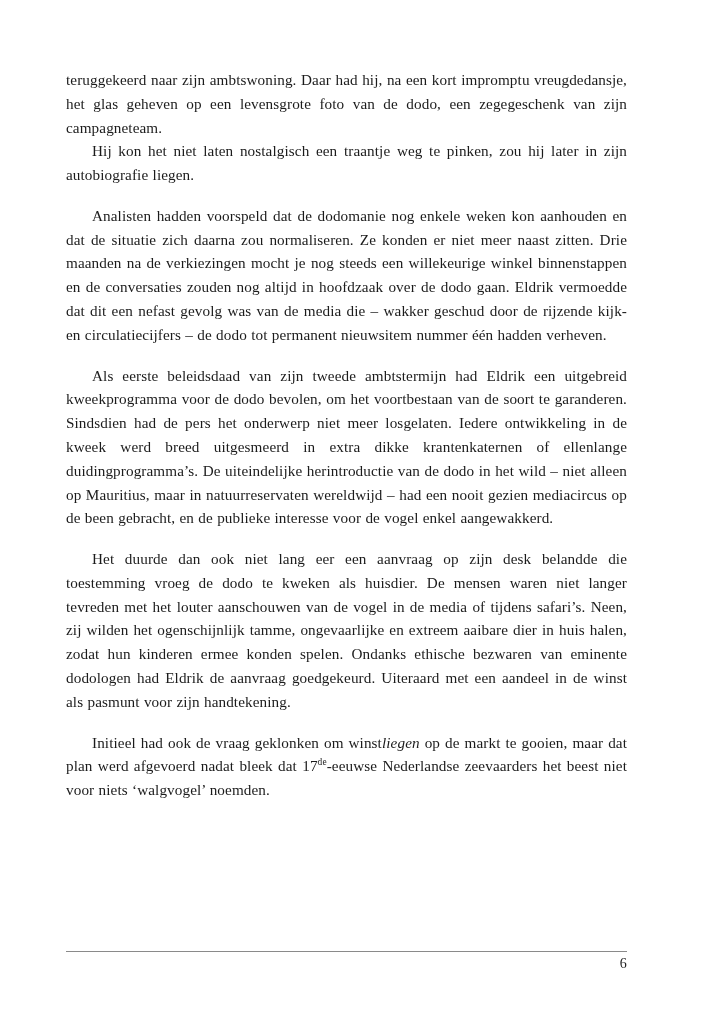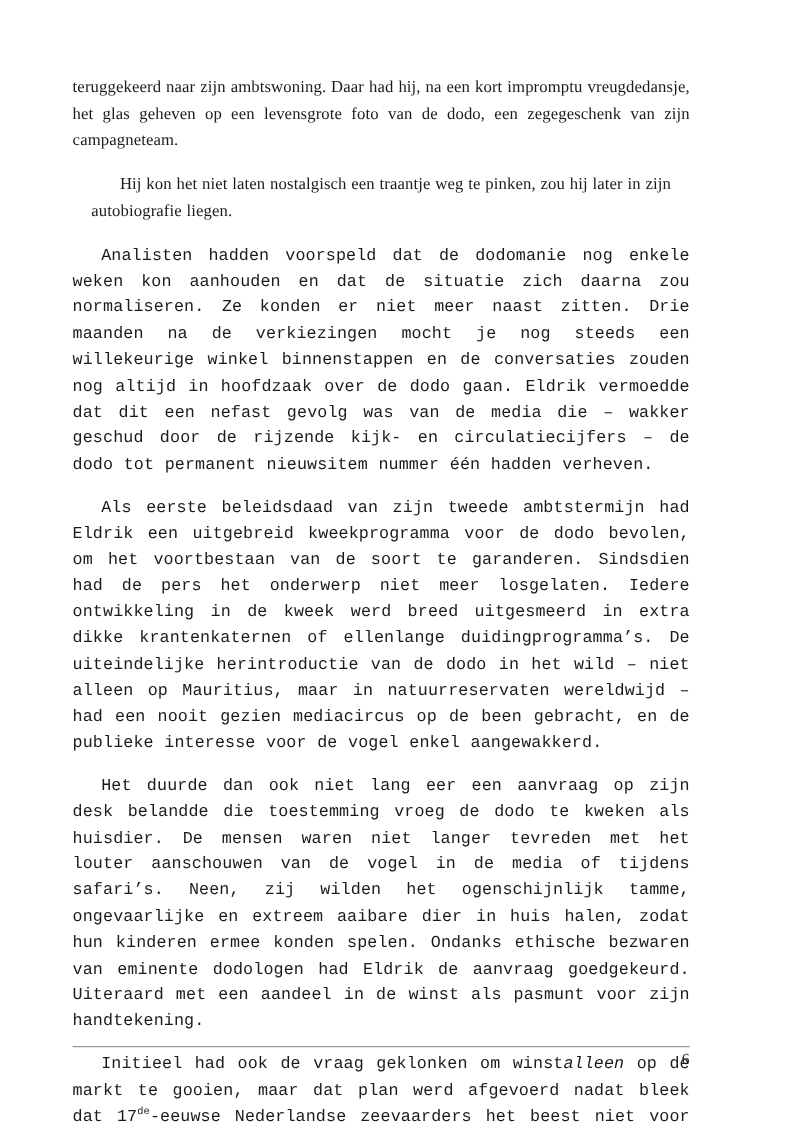--- a/index.html
+++ b/index.html
@@ -30,27 +30,26 @@
     text-align: justify;
     text-justify: inter-word;
     letter-spacing: 0.1px;
     word-spacing: 0.4px;
   }
   p.para {
     margin: 0;
     text-indent: 0;
   }
   p.indent {
-    margin: 17px;
+    margin: 0;
     text-indent: 26px;
   }
   p.spaced {
-    margin-top: 3px;
+    margin-top: 17px;
     text-indent: 26px;
-    font-family: Liberation Mono, monospace;
   }
   .italic {
     font-style: italic;
   }
   sup.ordinal {
     font-size: 0.62em;
     vertical-align: super;
     line-height: 0;
   }
   .footer {
@@ -82,21 +81,21 @@
 
     <p class="indent">Hij kon het niet laten nostalgisch een traantje weg te pinken, zou hij later in zijn autobiografie liegen.</p>
 
     <p class="spaced">Analisten hadden voorspeld dat de dodomanie nog enkele weken kon aanhouden en dat de situatie zich daarna zou normaliseren. Ze konden er niet meer naast zitten. Drie maanden na de verkiezingen mocht je nog steeds een willekeurige winkel binnenstappen en de conversaties zouden nog altijd in hoofdzaak over de dodo gaan. Eldrik vermoedde dat dit een nefast gevolg was van de media die – wakker geschud door de rijzende kijk- en circulatiecijfers – de dodo tot permanent nieuwsitem nummer één hadden verheven.</p>
 
     <p class="spaced">Als eerste beleidsdaad van zijn tweede ambtstermijn had Eldrik een uitgebreid kweekprogramma voor de dodo bevolen, om het voortbestaan van de soort te garanderen. Sindsdien had de pers het onderwerp niet meer losgelaten. Iedere ontwikkeling in de kweek werd breed uitgesmeerd in extra dikke krantenkaternen of ellenlange duidingprogramma’s. De uiteindelijke herintroductie van de dodo in het wild – niet alleen op Mauritius, maar in natuurreservaten wereldwijd – had een nooit gezien mediacircus op de been gebracht, en de publieke interesse voor de vogel enkel aangewakkerd.</p>
 
     <p class="spaced">Het duurde dan ook niet lang eer een aanvraag op zijn desk belandde die toestemming vroeg de dodo te kweken als huisdier. De mensen waren niet langer tevreden met het louter aanschouwen van de vogel in de media of tijdens safari’s. Neen, zij wilden het ogenschijnlijk tamme, ongevaarlijke en extreem aaibare dier in huis halen, zodat hun kinderen ermee konden spelen. Ondanks ethische bezwaren van eminente dodologen had Eldrik de aanvraag goedgekeurd. Uiteraard met een aandeel in de winst als pasmunt voor zijn handtekening.</p>
 
     <p class="spaced">
-      <span>Initieel had ook de vraag geklonken om winst</span><span class="italic">alleen</span><span> op de markt te gooien, maar dat plan werd afgevoerd nadat bleek dat 17</span><sup class="ordinal">de</sup><span>-eeuwse Nederlandse zeevaarders het beest niet voor niets ‘walgvogel’ noemden.</span>
+      <span>Initieel had ook de vraag geklonken om winst</span><span class="italic">liegen</span><span> op de markt te gooien, maar dat plan werd afgevoerd nadat bleek dat 17</span><sup class="ordinal">de</sup><span>-eeuwse Nederlandse zeevaarders het beest niet voor niets ‘walgvogel’ noemden.</span>
     </p>
 
   </div>
 
   <div class="footer">
     <div class="footer-rule"></div>
     <div class="page-number">6</div>
   </div>
 </div>
 

